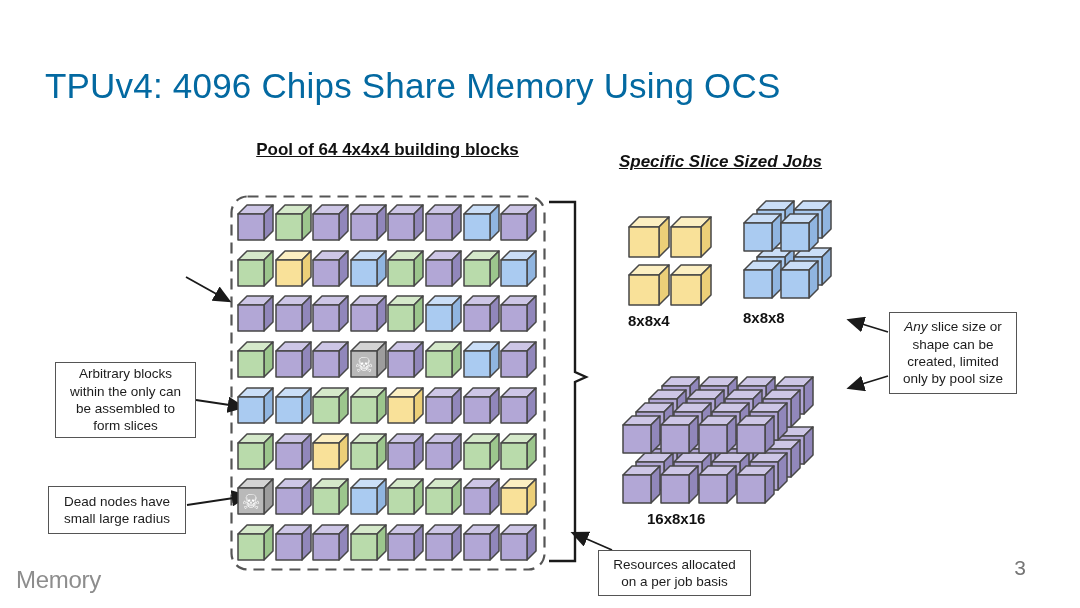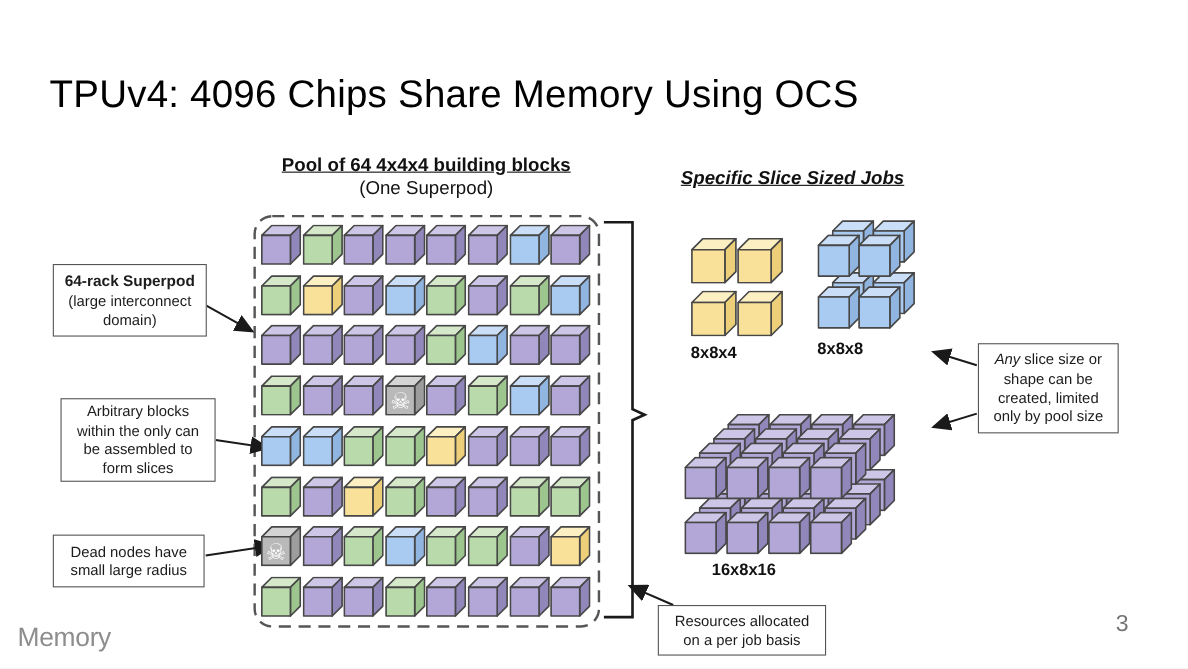--- a/index.html
+++ b/index.html
@@ -2,21 +2,21 @@
 <html><head>
 <meta charset="utf-8">
 <style>
   html,body{margin:0;padding:0;background:#e8e8e8;}
   .slide{
     position:relative;width:1080px;height:608px;background:#ffffff;
     font-family:"Liberation Sans",sans-serif;overflow:hidden;margin:0 auto;
   }
   #overlay{position:absolute;left:0;top:0;z-index:1;}
   .slide-title{
-    position:absolute;left:45px;top:66px;font-size:35px;color:#000000;
+    position:absolute;left:45px;top:66px;font-size:35px;color:#0369a1;
     font-weight:400;letter-spacing:0.2px;z-index:2;
   }
   .section-header{position:absolute;text-align:center;z-index:2;color:#111;}
   .section-header .hd{font-size:17px;font-weight:bold;text-decoration:underline;}
   .section-header .sub{font-size:17px;font-weight:400;margin-top:1px;}
   #pool-header{left:225px;top:140px;width:325px;}
   #jobs-header{left:598px;top:152px;width:245px;font-style:italic;}
   #pool-grid{position:absolute;left:230px;top:195px;width:316px;height:376px;z-index:2;}
   .cube{position:absolute;line-height:0;}
   .cluster{position:absolute;z-index:2;}
@@ -68,21 +68,20 @@
     <line x1="187" y1="505" x2="247" y2="496" stroke="#1a1a1a" stroke-width="1.8" marker-end="url(#ah)"></line>
     <line x1="888" y1="332" x2="849" y2="320" stroke="#1a1a1a" stroke-width="1.8" marker-end="url(#ah)"></line>
     <line x1="888" y1="376" x2="849" y2="388" stroke="#1a1a1a" stroke-width="1.8" marker-end="url(#ah)"></line>
     <line x1="612" y1="550" x2="573" y2="533" stroke="#1a1a1a" stroke-width="1.8" marker-end="url(#ah)"></line>
   </svg>
 
   <div class="slide-title">TPUv4: 4096 Chips Share Memory Using OCS</div>
 
   <div class="section-header" id="pool-header">
     <div class="hd">Pool of 64 4x4x4 building blocks</div>
-    <div class="sub">(One Superpod)</div>
   </div>
 
   <div class="section-header" id="jobs-header">
     <div class="hd">Specific Slice Sized Jobs</div>
   </div>
 
   <div id="pool-grid">
       <div class="cube" style="left: 7px; top: 9px;"><svg width="37" height="37">
           <polygon points="1,10 10,1 36,1 27,10" fill="#cdc6e6" stroke="#474747" stroke-width="1.5" stroke-linejoin="round"></polygon>
           <polygon points="27,10 36,1 36,27 27,36" fill="#9187bb" stroke="#474747" stroke-width="1.5" stroke-linejoin="round"></polygon>
@@ -631,24 +630,20 @@
           <polygon points="1,10 10,1 38,1 29,10" fill="#cdc6e6" stroke="#474747" stroke-width="1.5" stroke-linejoin="round"></polygon>
           <polygon points="29,10 38,1 38,29 29,38" fill="#9187bb" stroke="#474747" stroke-width="1.5" stroke-linejoin="round"></polygon>
           <polygon points="1,10 29,10 29,38 1,38" fill="#b2a7d6" stroke="#474747" stroke-width="1.5" stroke-linejoin="round"></polygon>
         </svg></div>
     </div>
 
   <div class="cluster-label" id="label-0">8x8x4</div>
   <div class="cluster-label" id="label-1">8x8x8</div>
   <div class="cluster-label" id="label-2">16x8x16</div>
 
-  <div class="callout" id="callout-superpod">
-    <div class="b">64-rack Superpod</div>
-    <div>(large interconnect domain)</div>
-  </div>
 
   <div class="callout" id="callout-arbitrary">
     <div>Arbitrary blocks within the only can be assembled to form slices</div>
   </div>
 
   <div class="callout" id="callout-dead">
     <div>Dead nodes have small large radius</div>
   </div>
 
   <div class="callout" id="callout-resources">

